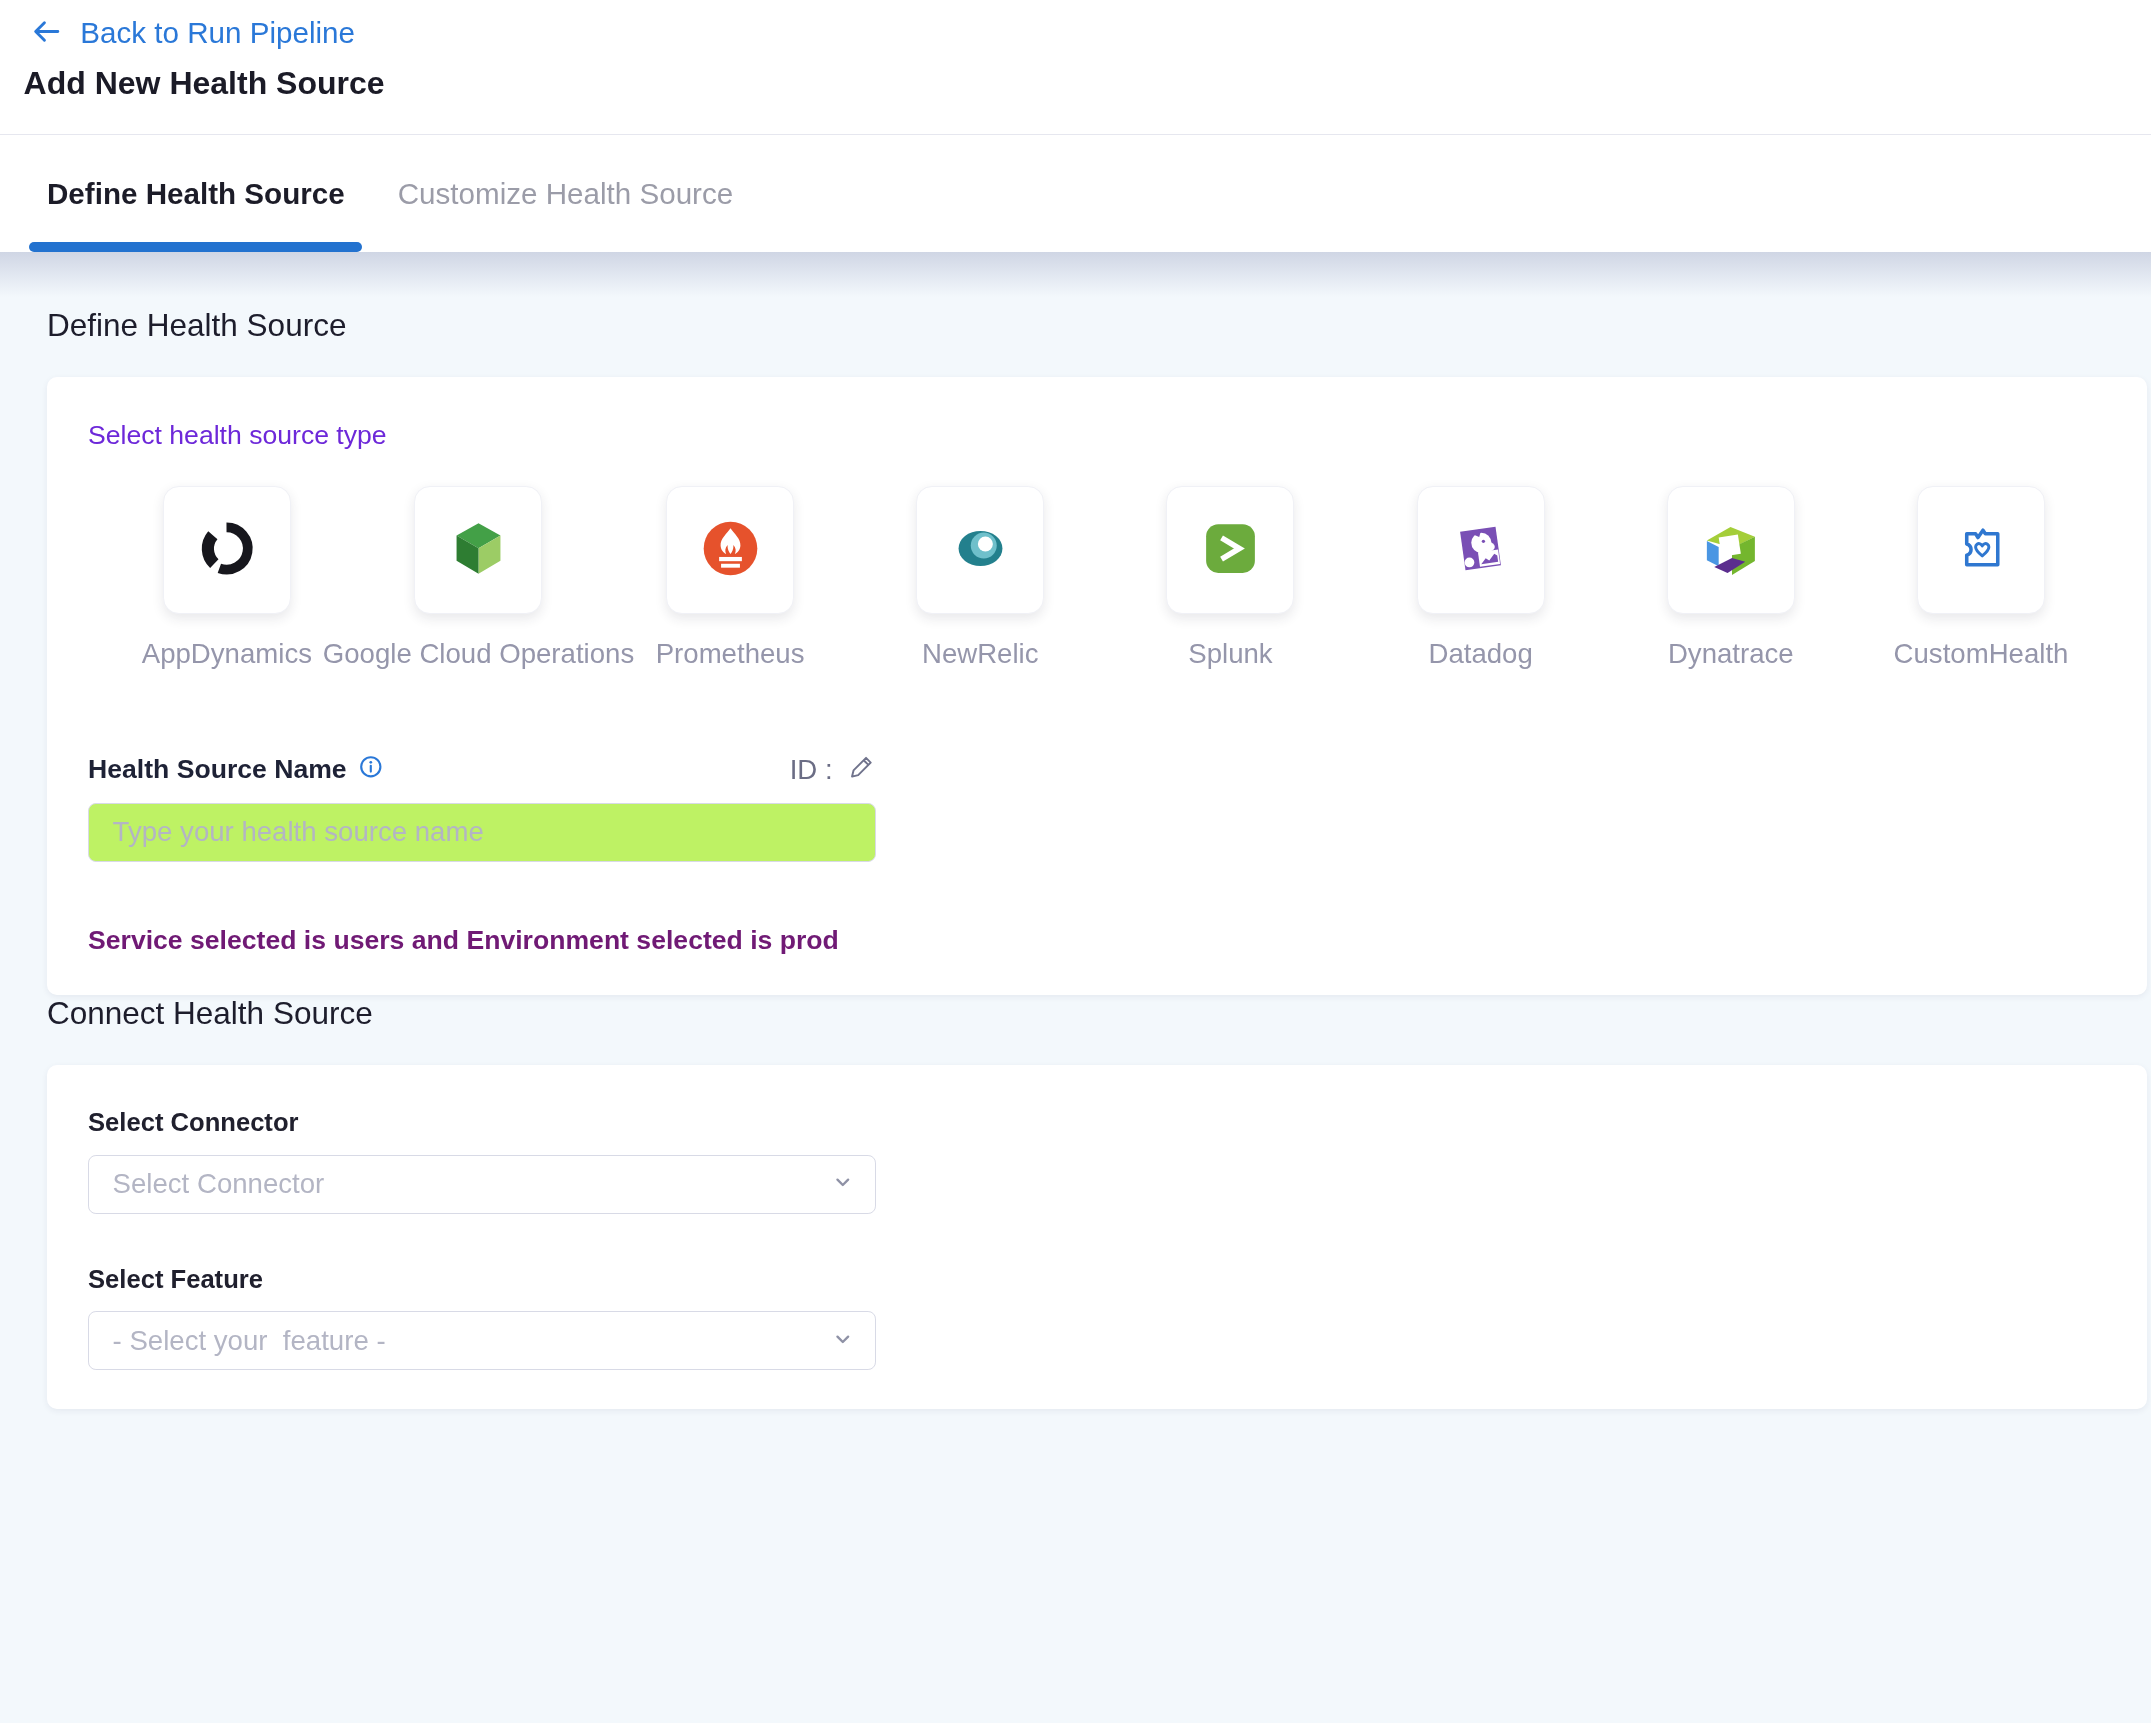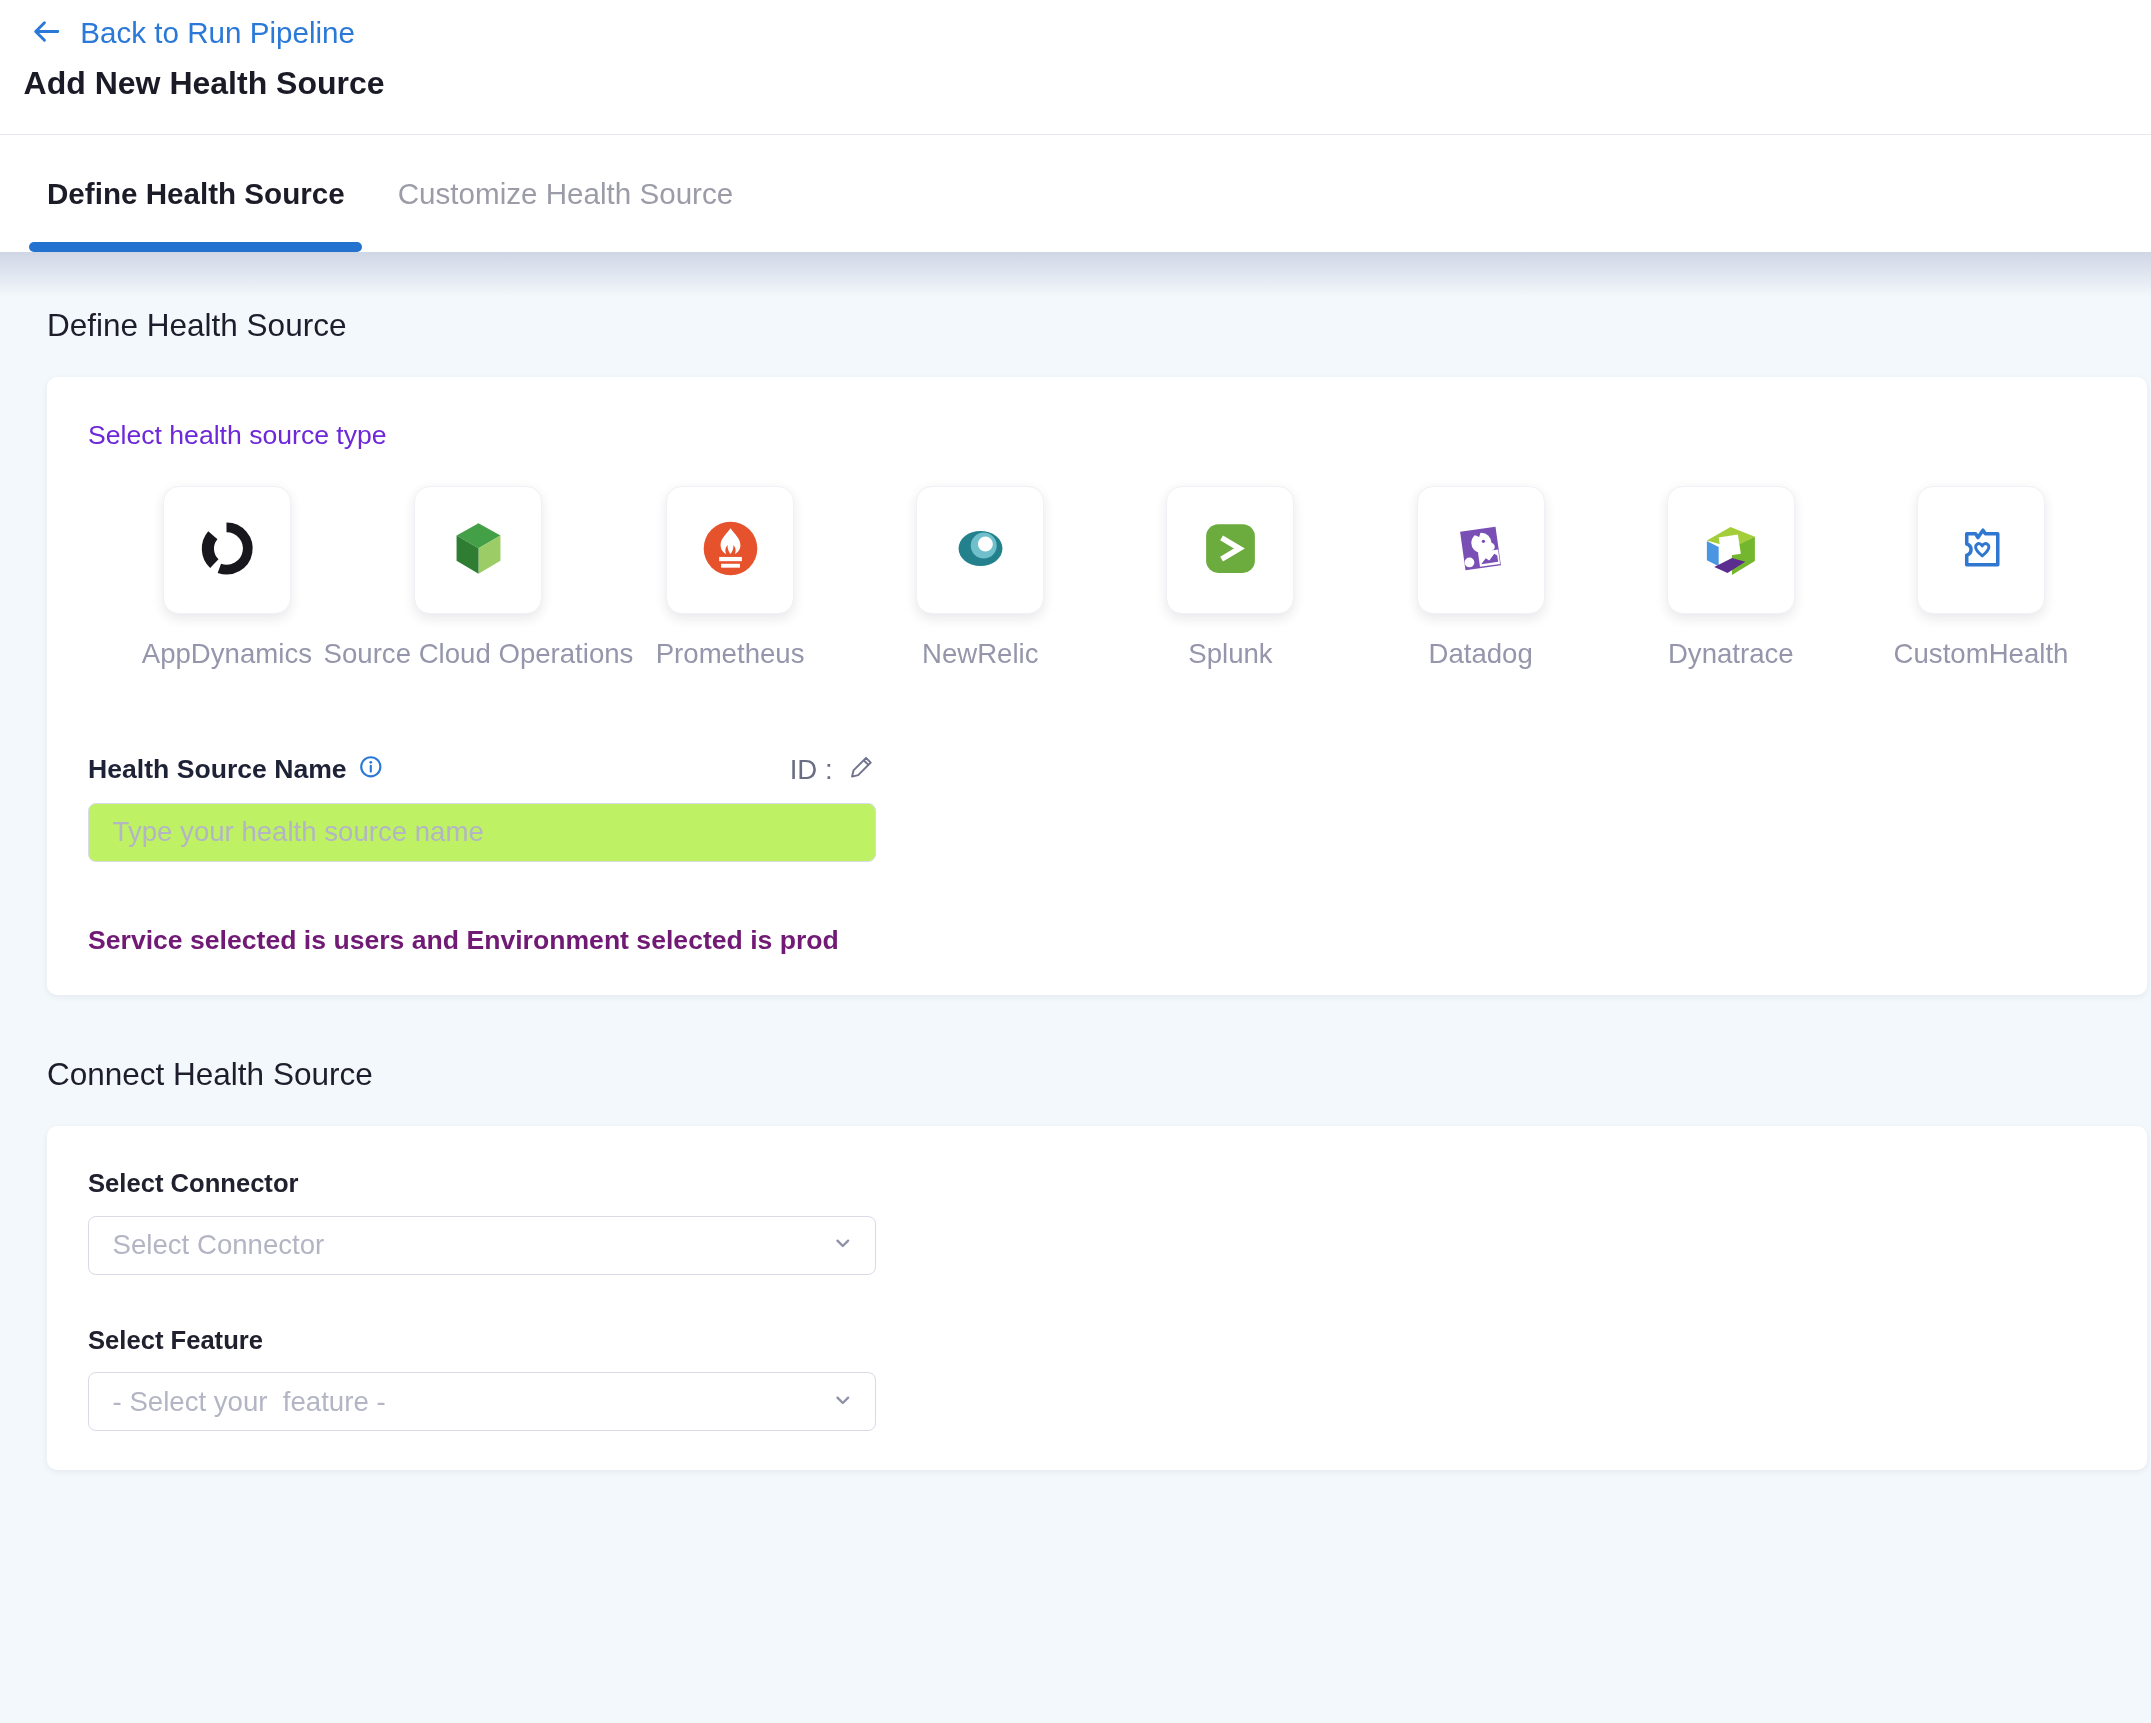--- a/index.html
+++ b/index.html
@@ -23,21 +23,21 @@
   .tab.active { font-weight:700; color:#1c1c28; }
   .tab.inactive { color:#9b9ca8; }
   .tab.active::after { content:""; position:absolute; left:-17.7px; right:-17.7px; bottom:0; height:9.9px; border-radius:5.9px; background:#2372cf; }
 
   
   .content { position:relative; height:1400px; padding-left:47px; }
   .content::before { content:""; position:absolute; top:0; left:0; right:0; height:45px;
      background:linear-gradient(180deg, rgba(158,166,196,.42), rgba(158,166,196,0)); pointer-events:none; }
   .section-heading { font-size:31.5px; font-weight:500; color:#1d1d2c; margin:0; }
   .heading-1 { padding-top:55px; }
-  .heading-2 { padding-top:61px; }
+  .heading-2 { }
 
   .card { margin-top:33px; margin-right:3.9px; background:#fff; border-radius:9.9px;
           box-shadow:0 2px 5.9px rgba(40,44,79,.07); padding:43px 41px 39px 41px; }
 
   .field-label { font-size:26.6px; color:#6d28d9; font-weight:500; }
 
   .sources-row { display:flex; margin-top:35px; margin-left:13.8px; }
   .source-cell { width:253px; display:flex; flex-direction:column; align-items:center; }
   .tile { width:128px; height:128px; background:#fff; border:1px solid #f0f1f6; border-radius:15.8px;
           box-shadow:0 4.9px 11.8px rgba(35,36,60,.10); display:flex; align-items:center; justify-content:center; cursor:pointer; }
@@ -115,21 +115,21 @@
         <div class="source-cell">
           <div class="tile">
             <span>
               <svg viewBox="0 0 40 40">
                 <polygon points="20,4.5 33.5,12 20,19.8 6.5,12" fill="#43a047"></polygon>
                 <polygon points="33.5,12 33.5,27.5 20,35.5 20,19.8" fill="#9ccc65"></polygon>
                 <polygon points="6.5,12 20,19.8 20,35.5 6.5,27.5" fill="#2e7d32"></polygon>
               </svg>
             </span>
           </div>
-          <div class="source-label">Source Cloud Operations</div>
+          <div class="source-label">Google Cloud Operations</div>
         </div>
 
         <div class="source-cell">
           <div class="tile">
             <span>
               <svg viewBox="0 0 40 40">
                 <circle cx="20" cy="20" r="16.5" fill="#e6522c"></circle>
                 <path d="M20 7.5 C17.8 11 13.6 13.8 13.9 18.3 C14.1 20.9 15.7 22.7 17.3 23.4 C16.5 21.6 16.6 19.6 18.2 17.9 C18 20.5 19.2 22.4 20 23.4 C20.8 22.4 22 20.5 21.8 17.9 C23.4 19.6 23.5 21.6 22.7 23.4 C24.3 22.7 25.9 20.9 26.1 18.3 C26.4 13.8 22.2 11 20 7.5 Z" fill="#fff"></path>
                 <rect x="13" y="25.2" width="14" height="2.6" fill="#fff"></rect>
                 <rect x="14.2" y="29.4" width="11.6" height="2.4" fill="#fff"></rect>

